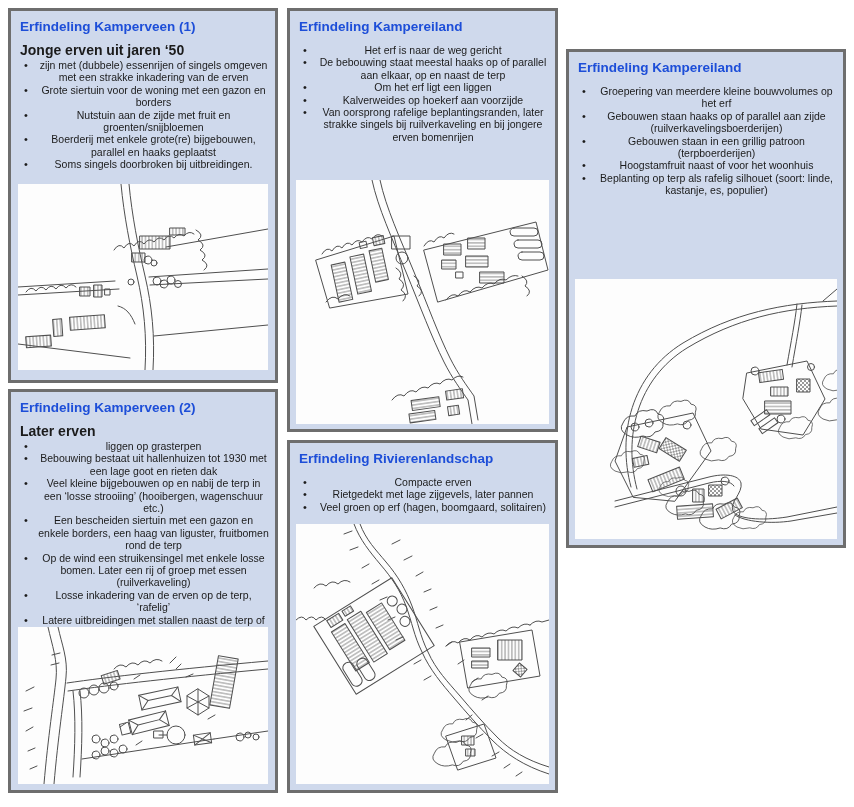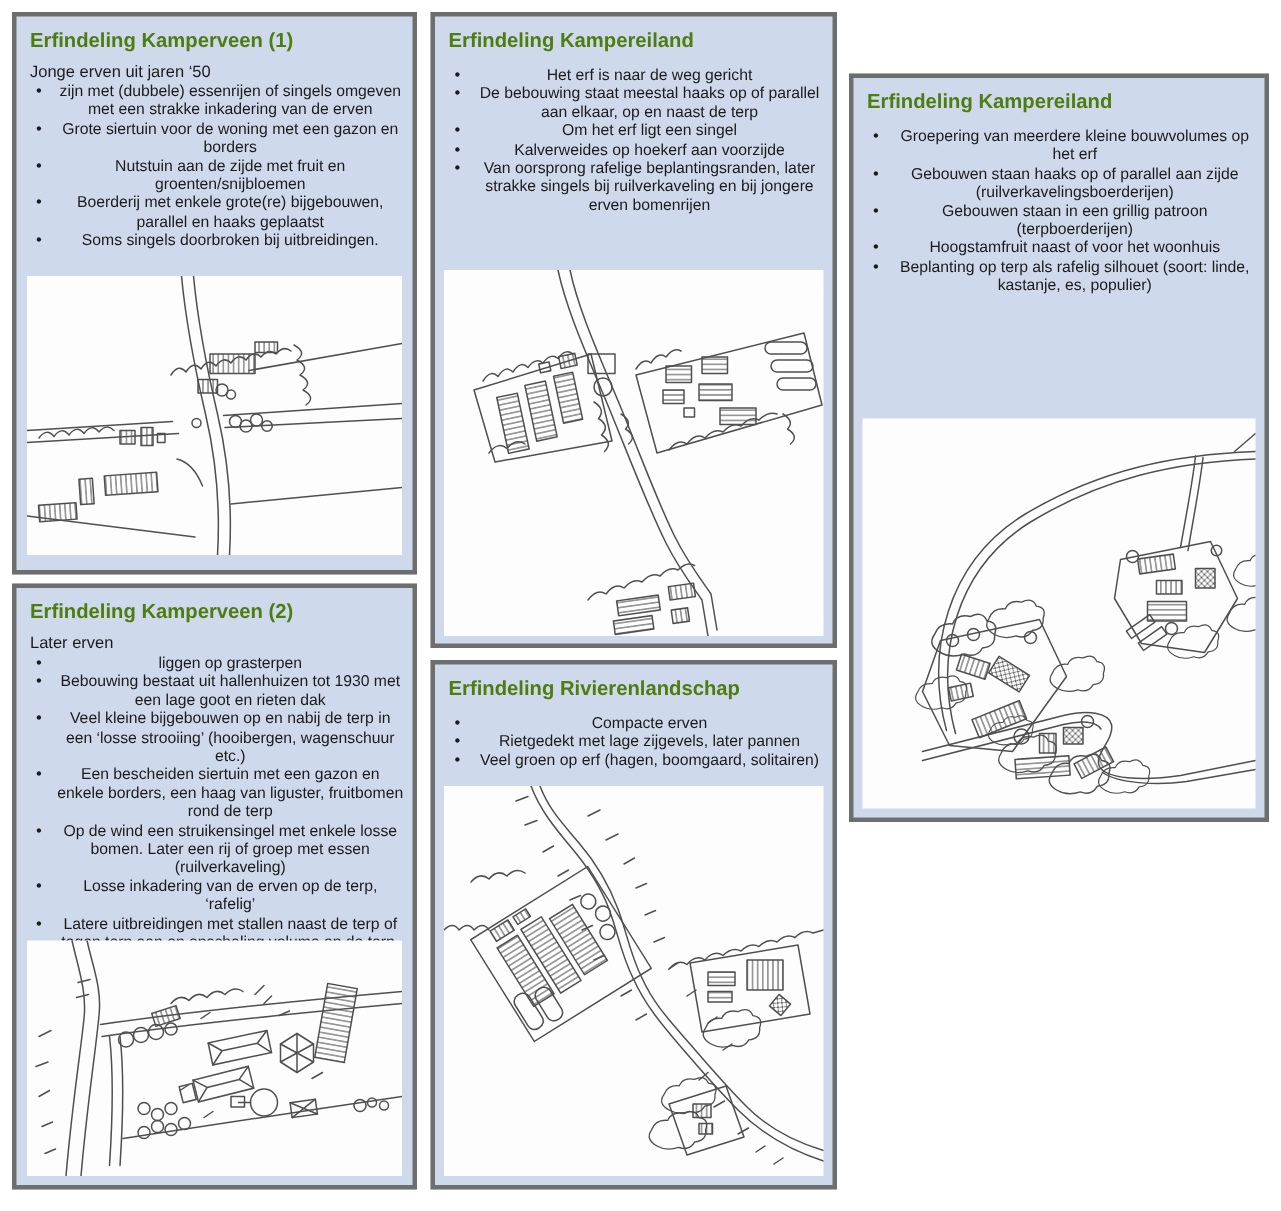--- a/index.html
+++ b/index.html
@@ -9,25 +9,25 @@
     position:relative;overflow:hidden;
   }
   .panel{
     position:absolute;
     background:#cfd9ec;
     border:3px solid #6e6e6e;
     box-sizing:border-box;
   }
   .panel h2{
     margin:0;padding:8px 8px 0 9px;
-    font-size:13.5px;font-weight:bold;color:#4d7c0f;
+    font-size:13.5px;font-weight:bold;color:#1d4ed8;
   }
   .sub{
     margin:8px 0 0;padding:0 8px 0 9px;
-    font-size:11px;font-weight:normal;color:#1b1b1b;
+    font-size:14px;font-weight:bold;color:#1b1b1b;
   }
   ul.bullets{
     margin:1px 0 0;padding:0 6px 0 10px;list-style:none;
   }
   ul.bullets.nosub{margin-top:10px;}
   ul.bullets li{
     position:relative;padding-left:17px;
     font-size:10.5px;line-height:12.4px;color:#1b1b1b;text-align:center;
   }
   ul.bullets li::before{
@@ -119,21 +119,21 @@
       </g>
     </svg>
   </div>
 </section>
 
 <section class="panel" style="left:287px;top:8px;width:271px;height:424px;">
   <h2>Erfindeling Kampereiland</h2>
   <ul class="bullets nosub">
     <li>Het erf is naar de weg gericht</li>
     <li>De bebouwing staat meestal haaks op of parallel aan elkaar, op en naast de terp</li>
-    <li>Om het erf ligt een singel</li>
+    <li>Om het erf ligt een liggen</li>
     <li>Kalverweides op hoekerf aan voorzijde</li>
     <li>Van oorsprong rafelige beplantingsranden, later strakke singels bij ruilverkaveling en bij jongere erven bomenrijen</li>
   </ul>
   <div class="sketch" style="left:6px;bottom:5px;width:253px;height:244px;">
     <svg class="sk" viewBox="0 0 253 244">
       <g>
         <path d="M76 0C82 28 96 58 110 92C124 126 136 158 148 182C156 198 165 210 172 220L176 244"></path>
         <path d="M84 0C90 28 104 58 118 92C132 126 143 156 154 178C162 194 171 206 178 216L182 240"></path>
         <rect x="96" y="56" width="18" height="13"></rect>
         <circle cx="106" cy="78" r="6"></circle>

